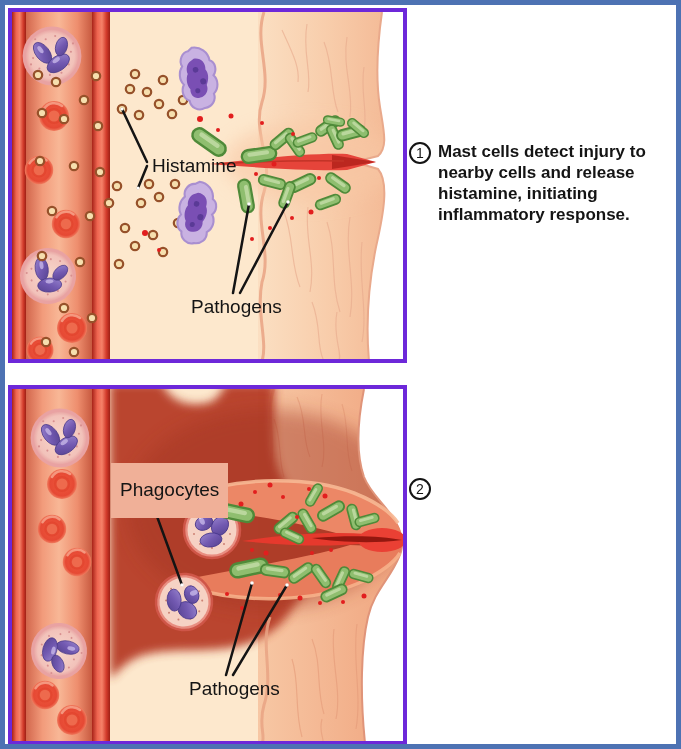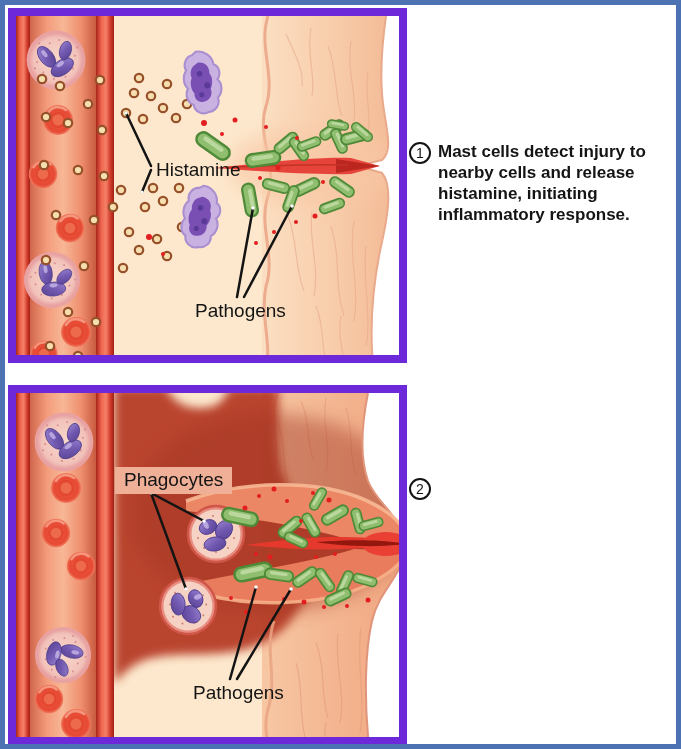--- a/index.html
+++ b/index.html
@@ -1,24 +1,24 @@
 <!DOCTYPE html>
 <html><head>
 <meta charset="utf-8">
 <style>
   html,body{margin:0;padding:0;background:#fff;}
   .frame{position:relative;width:681px;height:749px;box-sizing:border-box;
          border:5px solid #4d72b3;background:#ffffff;overflow:hidden;
          font-family:"Liberation Sans",sans-serif;}
-  .panel{position:absolute;box-sizing:border-box;border:8px solid #6d28d9;overflow:hidden;background:#5eead4;}
+  .panel{position:absolute;box-sizing:border-box;border:4px solid #6d28d9;overflow:hidden;background:#5eead4;}
   .panel-top{left:3px;top:3px;width:399px;height:355px;}
   .panel-bottom{left:3px;top:380px;width:399px;height:360px;}
   .panel svg{position:absolute;left:0;top:0;}
   .lbl{position:absolute;color:#141414;font-size:19px;line-height:1.1;white-space:nowrap;}
-  .lbl-box{background:#f0b098;padding:3px 9px;}
+  .lbl-box{background:#f0b098;padding:17px 9px;}
   .caption{position:absolute;left:404px;display:flex;gap:7px;color:#141414;}
   .cap-num{flex:none;width:22px;height:22px;box-sizing:border-box;border:2px solid #141414;
            border-radius:50%;font-size:14px;line-height:18px;text-align:center;margin-top:1px;}
   .cap-text{width:236px;font-size:17px;line-height:21px;font-weight:bold;}
 </style>
 </head>
 <body>
 
 <div class="frame">
 

